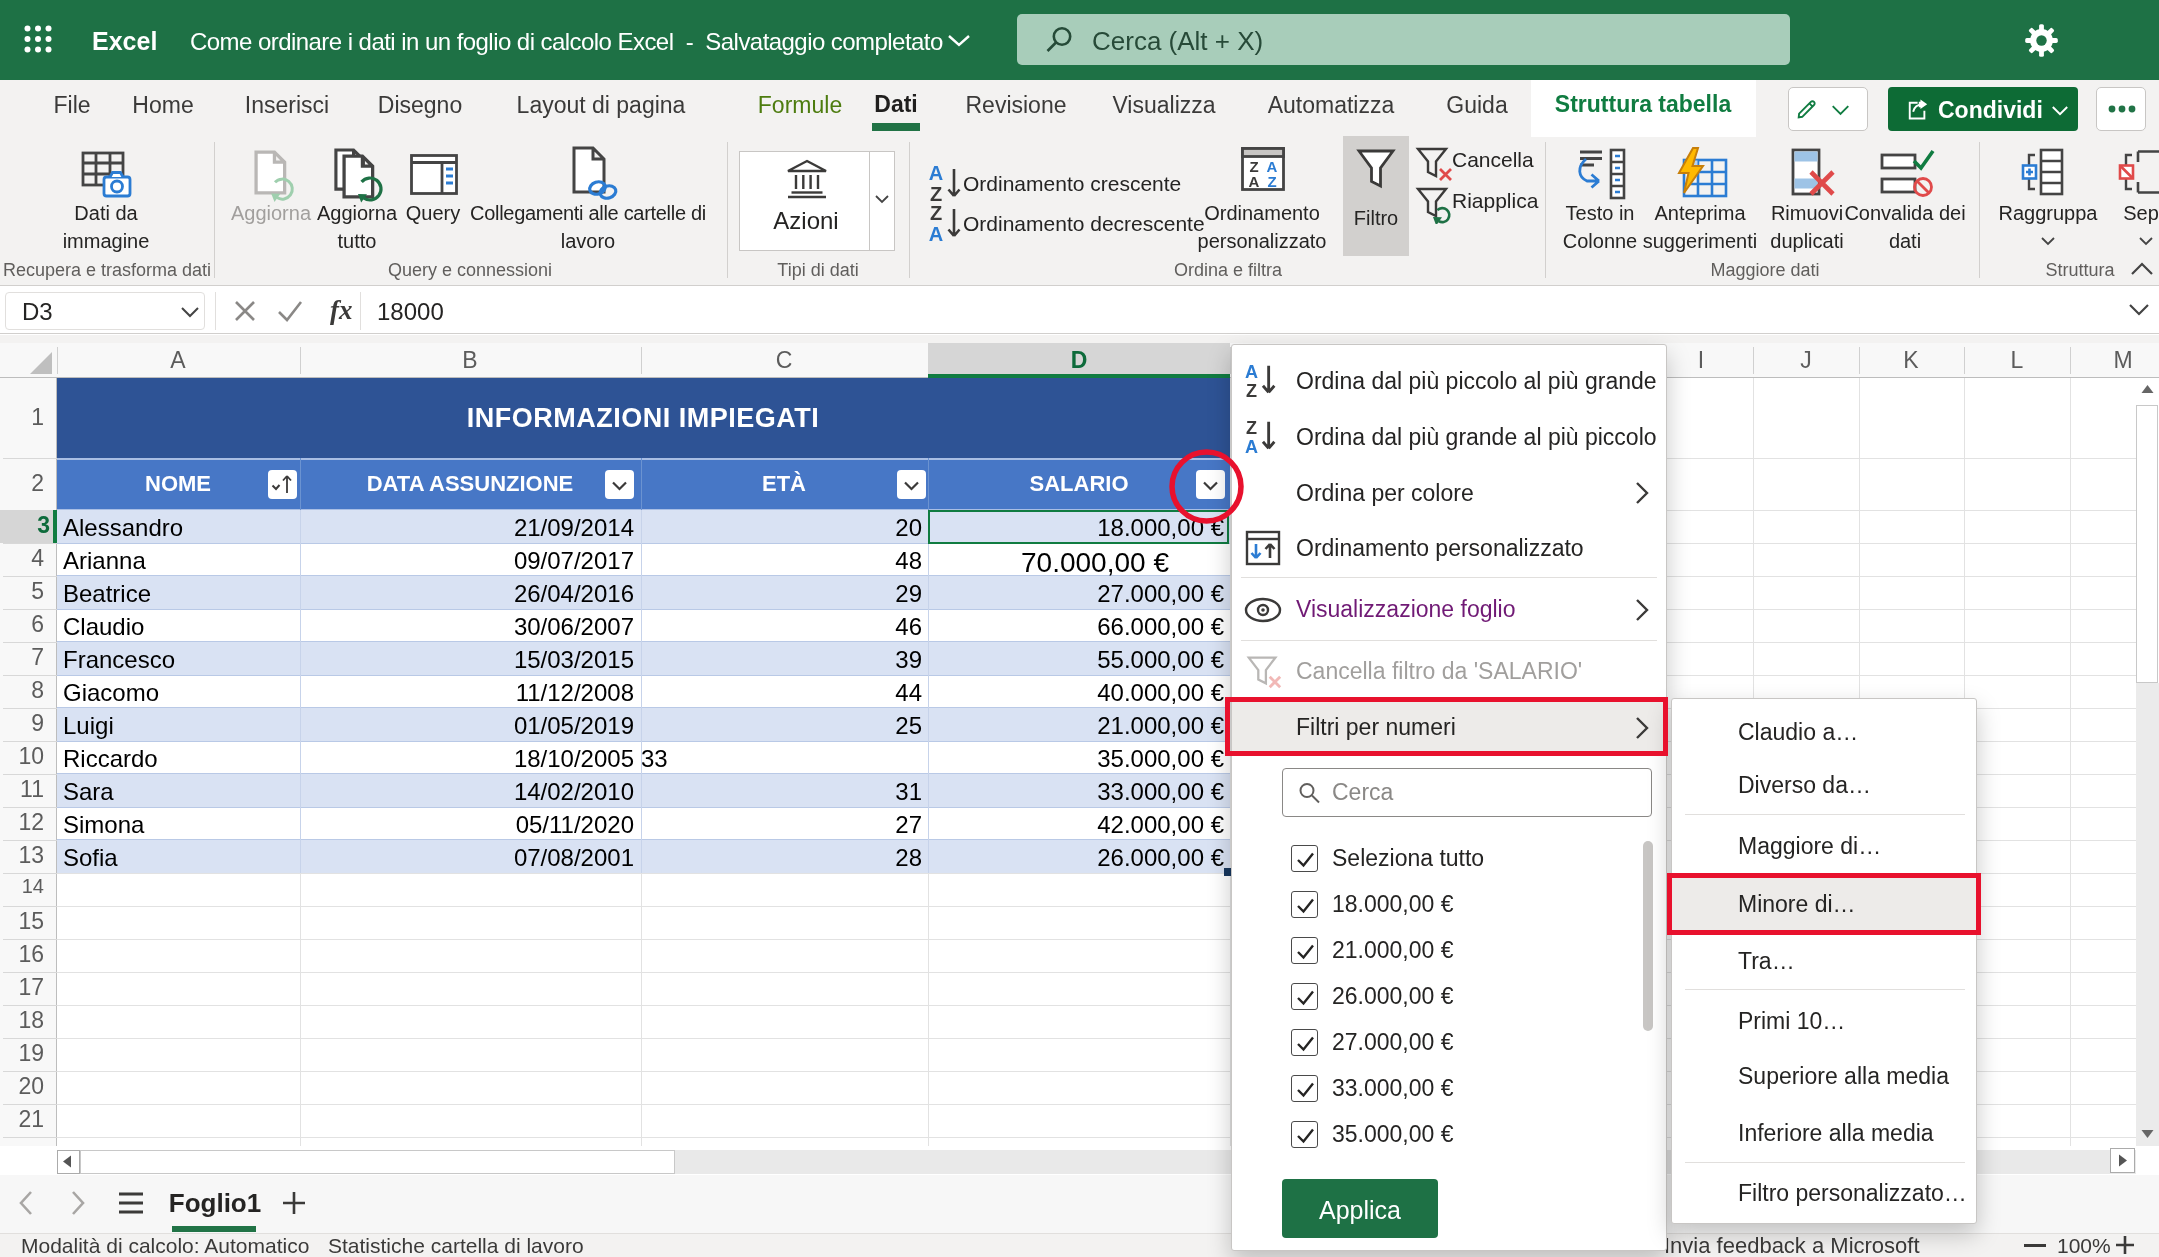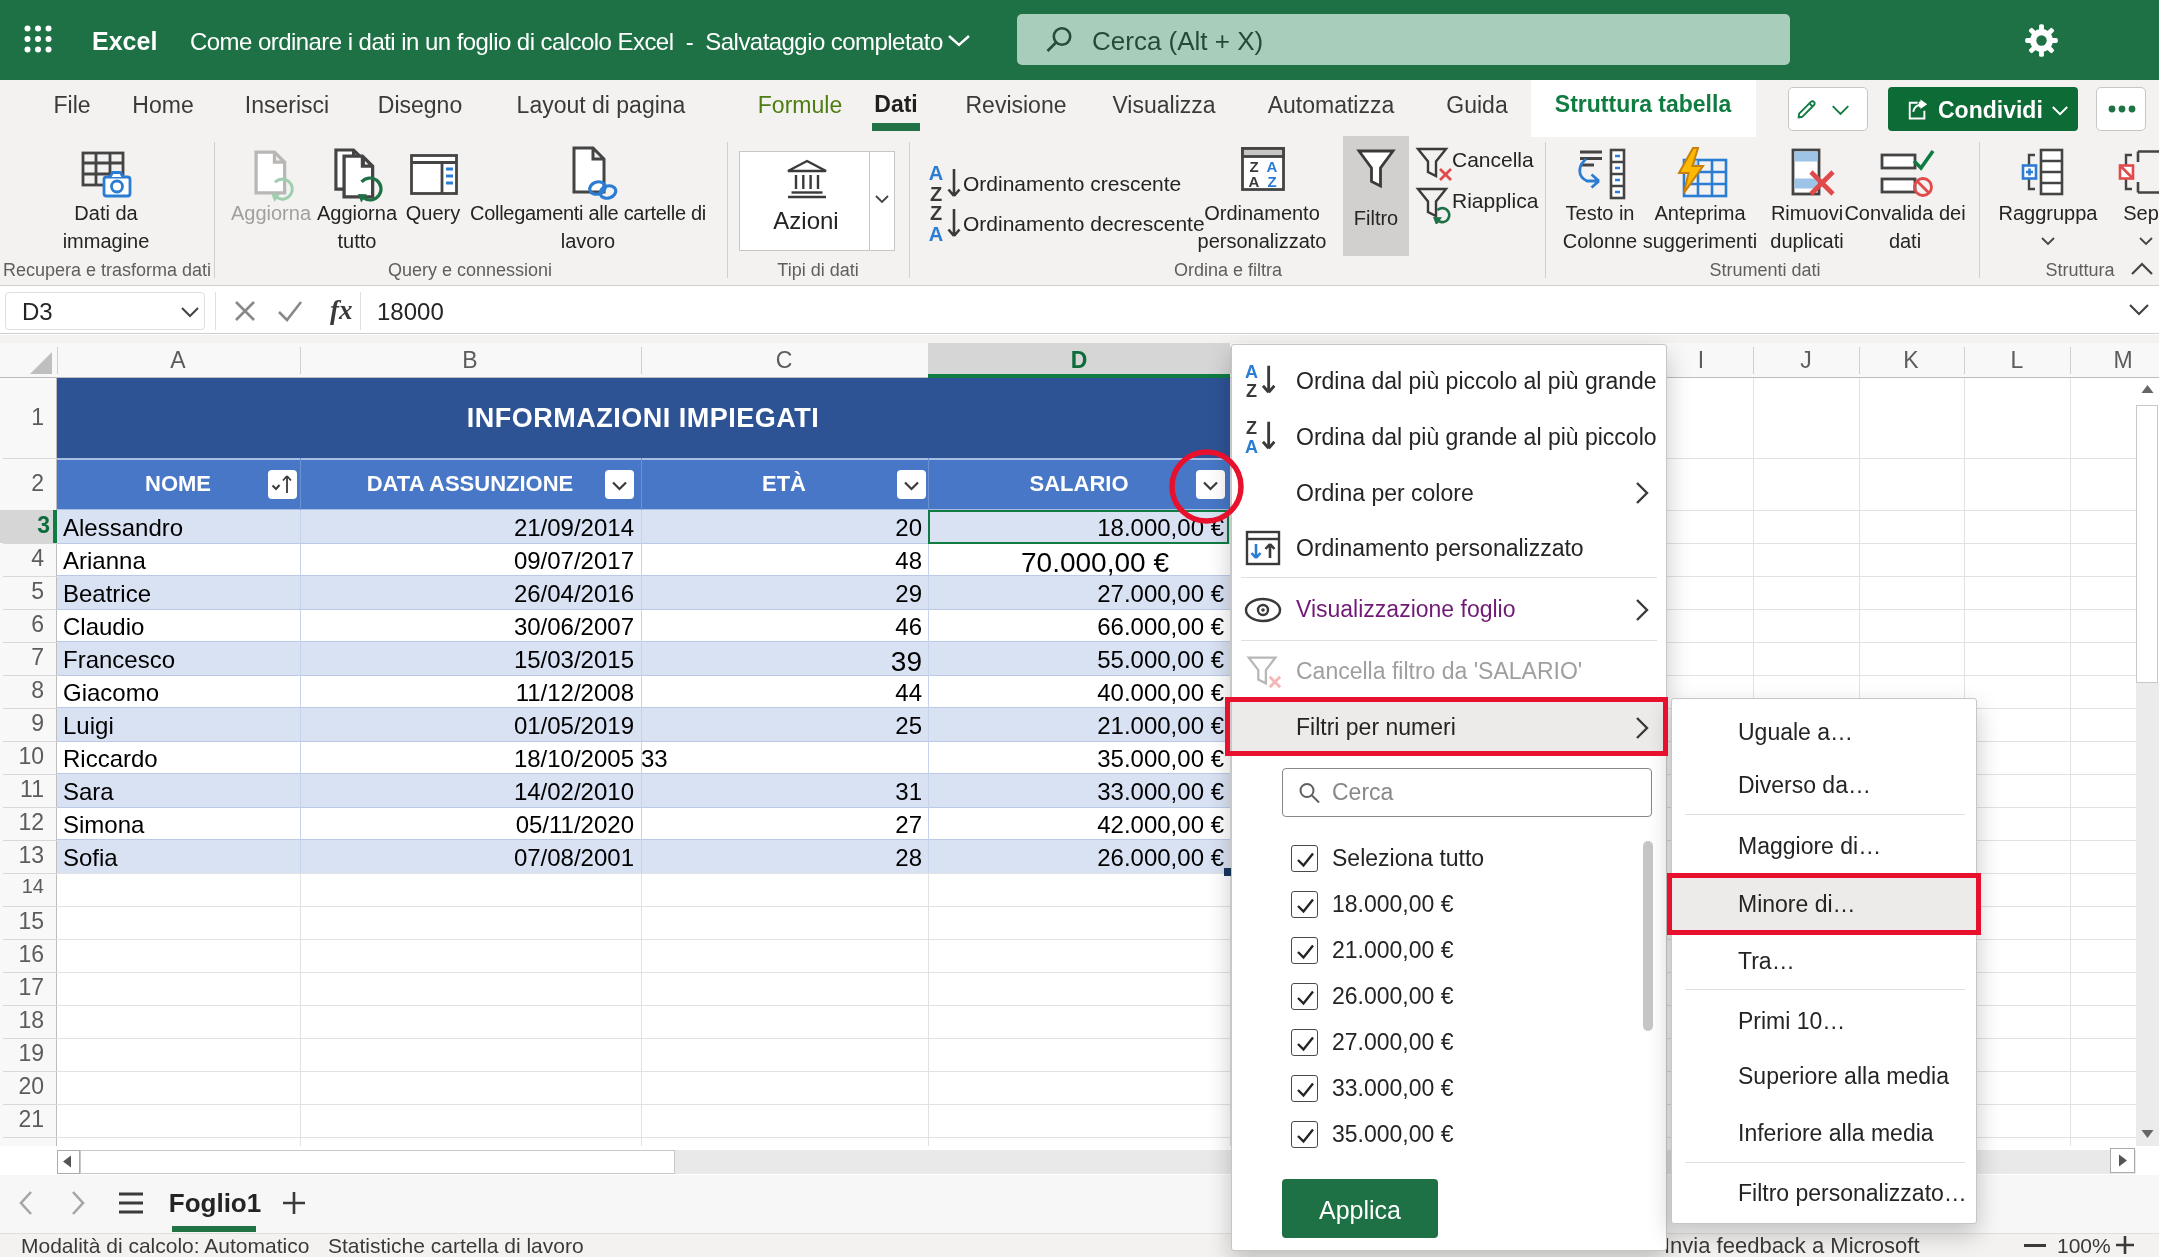--- a/index.html
+++ b/index.html
@@ -226,21 +226,21 @@
       <rect x="4" y="33" width="33" height="13"></rect>
     </g>
 <path d="M36 15 L43 22 L55 5" stroke="#107C41" stroke-width="3.6" fill="none"></path>
 <g stroke="#E04A4A" stroke-width="2.8" fill="none">
       <circle cx="45" cy="41" r="8.5"></circle>
       <path d="M39 35 L51 47"></path>
     </g>
 </svg>
 <div class="t ct" style="left:1905px;top:202px;font-size:20px;color:#252423">Convalida dei</div>
 <div class="t ct" style="left:1905px;top:230px;font-size:20px;color:#252423">dati</div>
-<div class="t ct" style="left:1765px;top:260px;font-size:18px;color:#605E5C">Strumenti dati</div>
+<div class="t ct" style="left:1765px;top:260px;font-size:18px;color:#605E5C">Maggiore dati</div>
 <div class="a" style="left:1979px;top:142px;width:1px;height:136px;background:#D2D0CE"></div>
 <svg class="a" style="left:2020px;top:146px" width="52" height="52" viewBox="0 0 52 52">
 <g stroke="#444" stroke-width="2.6" fill="#fff">
       <rect x="21" y="4" width="21" height="44"></rect>
       <path d="M21 15 H42 M21 26 H42 M21 37 H42"></path>
     </g>
 <path d="M15 9 H9 V43 H15" stroke="#444" stroke-width="2.4" fill="none"></path>
 <rect x="3" y="19.5" width="13" height="13" fill="#fff" stroke="#2b7cd3" stroke-width="2.6"></rect>
     <path d="M9.5 22.5 V29.5 M6 26 H13" stroke="#2b7cd3" stroke-width="2.6"></path>
 </svg>
@@ -450,21 +450,21 @@
 <div class="t" style="left:63px;top:613px;font-size:24px;color:#000">Claudio</div>
 <div class="t" style="left:300px;top:613px;width:334px;text-align:right;font-size:24px;color:#000">30/06/2007</div>
 <div class="t" style="left:641px;top:613px;width:281px;text-align:right;font-size:24px;color:#000">46</div>
 <div class="t" style="left:928px;top:613px;width:296px;text-align:right;font-size:24px;color:#000">66.000,00 €</div>
 <div class="a" style="left:57px;top:642px;width:1173px;height:33px;background:#D9E2F3"></div>
 <div class="a" style="left:300px;top:642px;width:1px;height:33px;background:#C7D3EA"></div>
 <div class="a" style="left:641px;top:642px;width:1px;height:33px;background:#C7D3EA"></div>
 <div class="a" style="left:928px;top:642px;width:1px;height:33px;background:#C7D3EA"></div>
 <div class="t" style="left:63px;top:646px;font-size:24px;color:#000">Francesco</div>
 <div class="t" style="left:300px;top:646px;width:334px;text-align:right;font-size:24px;color:#000">15/03/2015</div>
-<div class="t" style="left:641px;top:646px;width:281px;text-align:right;font-size:28px;color:#000">39</div>
+<div class="t" style="left:641px;top:646px;width:281px;text-align:right;font-size:24px;color:#000">39</div>
 <div class="t" style="left:928px;top:646px;width:296px;text-align:right;font-size:24px;color:#000">55.000,00 €</div>
 <div class="a" style="left:57px;top:675px;width:1173px;height:33px;background:#fff;border-top:1px solid #B9C9E6;border-bottom:1px solid #B9C9E6"></div>
 <div class="a" style="left:300px;top:675px;width:1px;height:33px;background:#C7D3EA"></div>
 <div class="a" style="left:641px;top:675px;width:1px;height:33px;background:#C7D3EA"></div>
 <div class="a" style="left:928px;top:675px;width:1px;height:33px;background:#C7D3EA"></div>
 <div class="t" style="left:63px;top:679px;font-size:24px;color:#000">Giacomo</div>
 <div class="t" style="left:300px;top:679px;width:334px;text-align:right;font-size:24px;color:#000">11/12/2008</div>
 <div class="t" style="left:641px;top:679px;width:281px;text-align:right;font-size:24px;color:#000">44</div>
 <div class="t" style="left:928px;top:679px;width:296px;text-align:right;font-size:24px;color:#000">40.000,00 €</div>
 <div class="a" style="left:57px;top:708px;width:1173px;height:33px;background:#D9E2F3"></div>
@@ -637,21 +637,21 @@
 <div class="a" style="left:1291px;top:1121px;width:27px;height:27px;background:#fff;border:1.6px solid #4a4a4a;border-radius:3px"></div>
 <svg class="a" style="left:1291px;top:1121px" width="29" height="29" viewBox="0 0 29 29">
     <path d="M7 15 L12.5 20.5 L22 8.5" stroke="#252423" stroke-width="2.4" fill="none"></path>
   </svg>
 <div class="t" style="left:1332px;top:1121px;font-size:23px;color:#252423">35.000,00 €</div>
 <div class="a" style="left:1643px;top:841px;width:10px;height:190px;background:#C8C6C4;border-radius:5px"></div>
 <div class="a" style="left:1282px;top:1179px;width:156px;height:59px;background:#1E7145;border-radius:4px"></div>
 <div class="t ct" style="left:1360px;top:1196px;font-size:25px;font-weight:normal;color:#fff">Applica</div>
 <div class="a" style="left:1671px;top:698px;width:306px;height:526px;background:#fff;border:1px solid #C8C6C4;border-radius:3px;box-shadow:0 10px 24px rgba(0,0,0,.22)"></div>
 <div class="a" style="left:1672px;top:878px;width:304px;height:52px;background:#EDEBE9"></div>
-<div class="t" style="left:1738px;top:719px;font-size:23px;color:#252423">Uguale a…</div>
+<div class="t" style="left:1738px;top:719px;font-size:23px;color:#252423">Claudio a…</div>
 <div class="t" style="left:1738px;top:772px;font-size:23px;color:#252423">Diverso da…</div>
 <div class="t" style="left:1738px;top:833px;font-size:23px;color:#252423">Maggiore di…</div>
 <div class="t" style="left:1738px;top:891px;font-size:23px;color:#252423">Minore di…</div>
 <div class="t" style="left:1738px;top:948px;font-size:23px;color:#252423">Tra…</div>
 <div class="t" style="left:1738px;top:1008px;font-size:23px;color:#252423">Primi 10…</div>
 <div class="t" style="left:1738px;top:1063px;font-size:23px;color:#252423">Superiore alla media</div>
 <div class="t" style="left:1738px;top:1120px;font-size:23px;color:#252423">Inferiore alla media</div>
 <div class="t" style="left:1738px;top:1180px;font-size:23px;color:#252423">Filtro personalizzato…</div>
 <div class="a" style="left:1685px;top:814px;width:280px;height:1px;background:#E1DFDD"></div>
 <div class="a" style="left:1685px;top:989px;width:280px;height:1px;background:#E1DFDD"></div>

